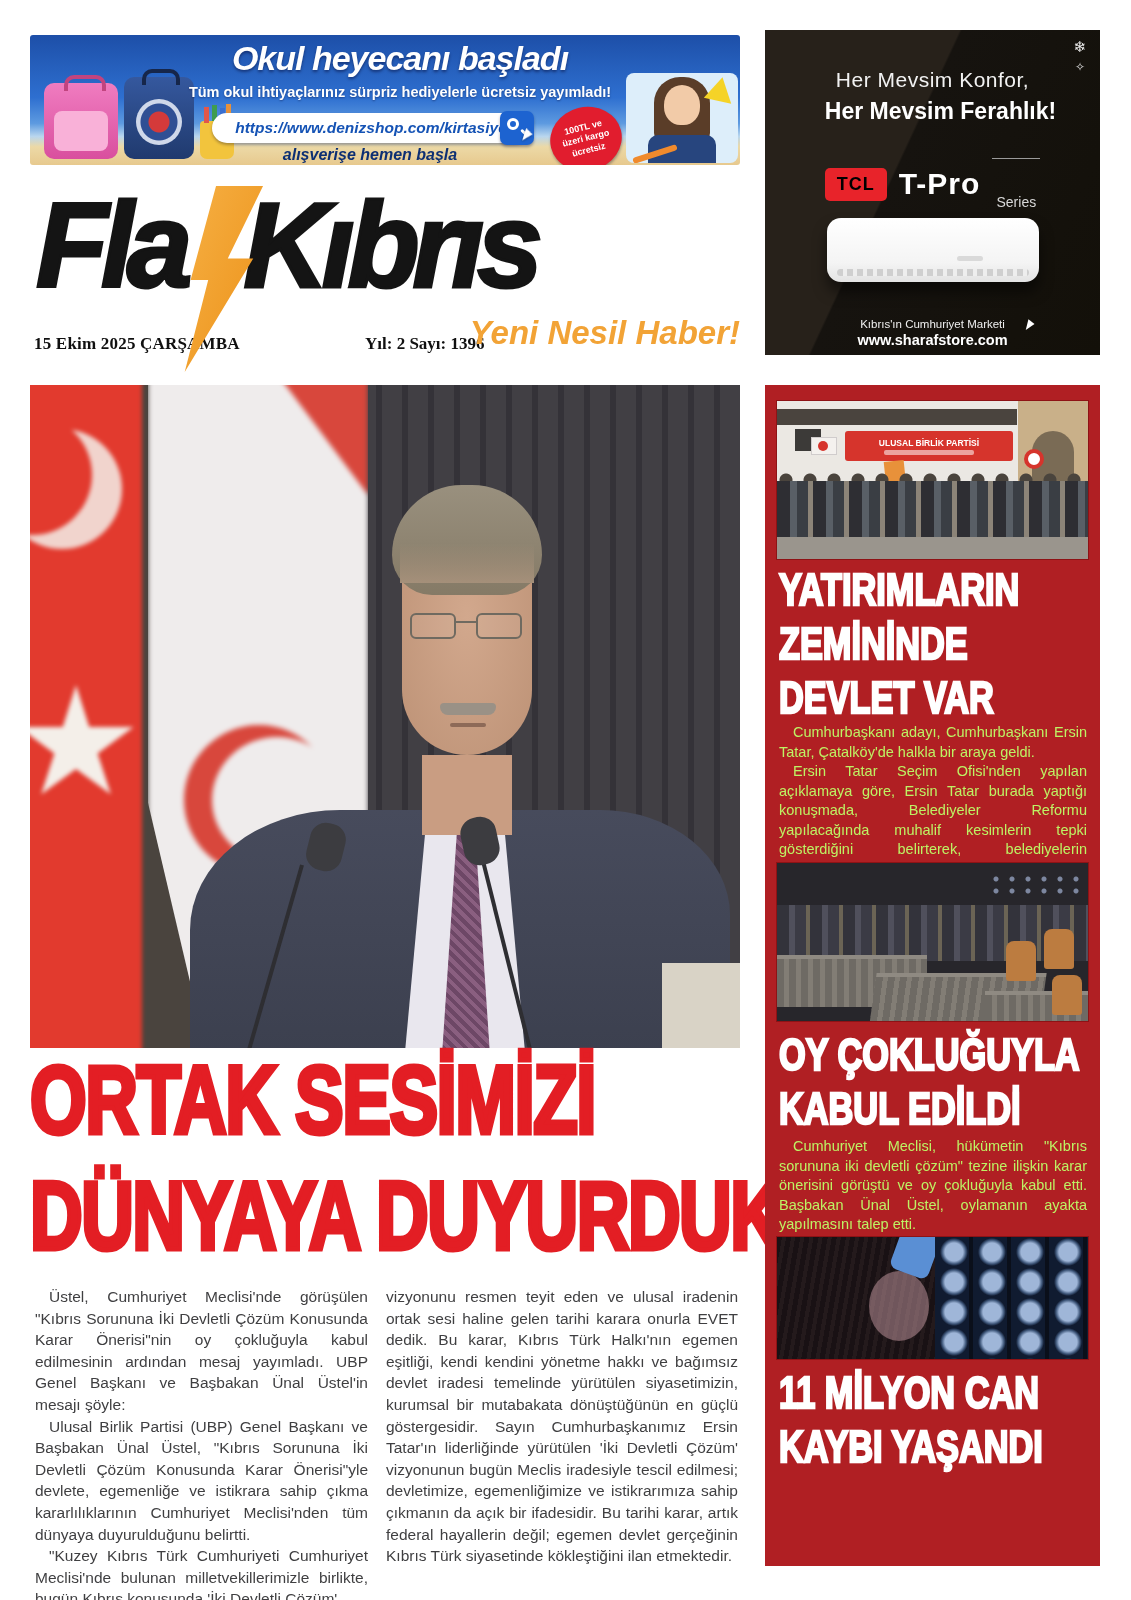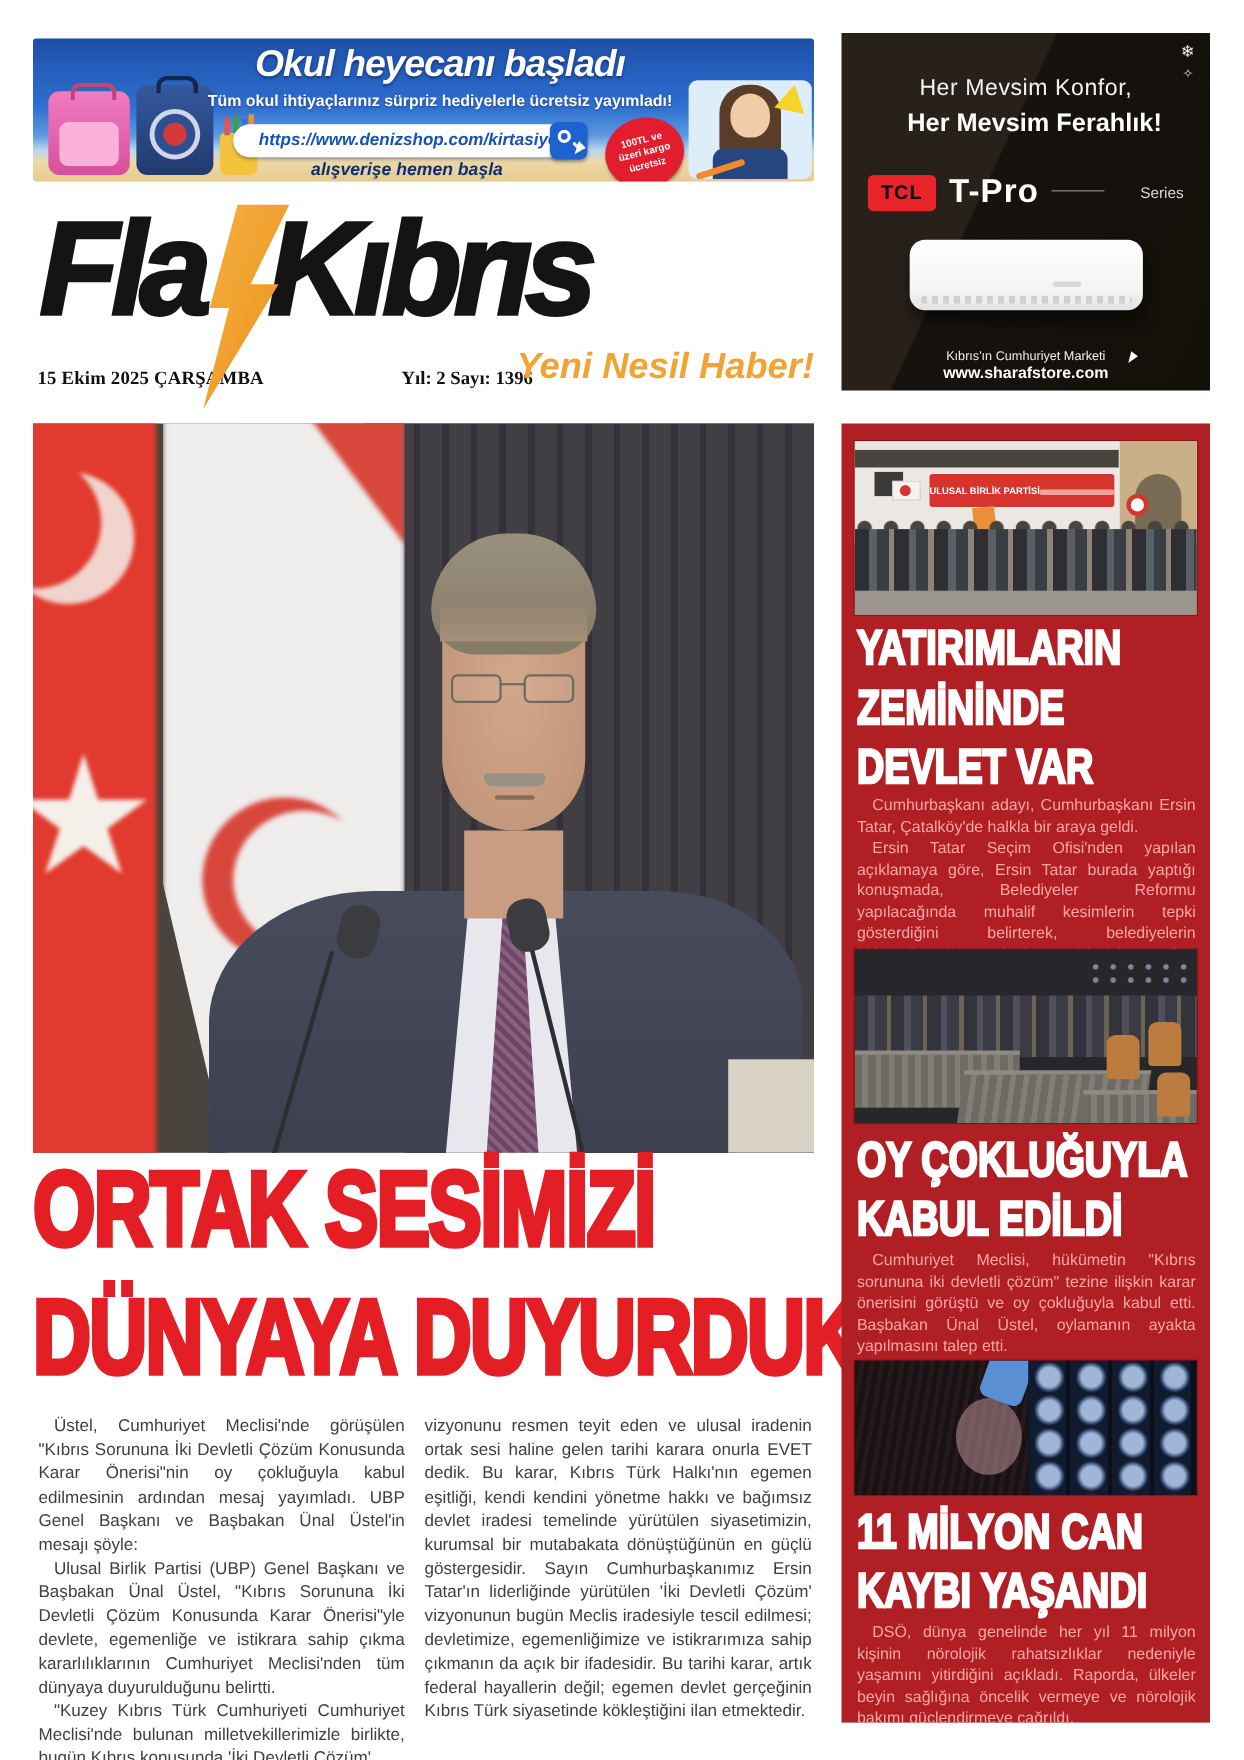--- a/index.html
+++ b/index.html
@@ -50,21 +50,21 @@
   .bn-girl .pencil { position:absolute; left:6px; bottom:6px; width:46px; height:6px; background:#f08a2c; border-radius:3px; transform:rotate(-18deg); }
 
   
   #tcl-ad { position:absolute; left:765px; top:30px; width:335px; height:325px;
     background:linear-gradient(115deg,#27211a 0%,#27211a 40%,#16130f 40.5%,#131009 100%); overflow:hidden; cursor:pointer; }
   .tcl-l1 { position:absolute; top:38px; width:100%; text-align:center; color:#f2f2f2; font-size:21px; letter-spacing:.5px; }
   .tcl-l2 { position:absolute; top:68px; width:100%; text-align:center; color:#ffffff; font-size:23px; font-weight:bold;padding-left:16px; }
   .tcl-row { position:absolute; top:128px; left:0; width:100%; display:flex; align-items:center; justify-content:center; gap:12px; }
   .tcl-logo { background:#e8232a; color:#000000; font-weight:bold; font-size:18px; padding:6px 12px; border-radius:5px; letter-spacing:1px; }
   .tcl-prod { color:#fff; font-size:30px; font-weight:900; letter-spacing:1px; }
-  .tcl-series { display:flex; flex-direction:row; align-items:center;gap:32px; }
+  .tcl-series { display:flex; flex-direction:column; align-items:center;gap:32px; }
   .tcl-series .ln { width:48px; height:1px; background:#9a9a9a; margin-bottom:3px; }
   .tcl-series .tx { color:#d8d8d8; font-size:14px; }
   .tcl-ac { position:absolute; left:62px; top:188px; width:212px; height:64px; background:linear-gradient(180deg,#ffffff 0%,#f4f4f4 70%,#e3e3e3 100%); border-radius:14px; box-shadow:0 10px 14px rgba(0,0,0,.5); }
   .tcl-ac:before { content:""; position:absolute; left:10px; bottom:6px; width:192px; height:7px; background:repeating-linear-gradient(90deg,#cfcfcf 0 6px,#eee 6px 10px); border-radius:4px; }
   .tcl-ac:after { content:""; position:absolute; right:56px; top:38px; width:26px; height:5px; background:#d9d9d9; border-radius:3px; }
   .tcl-foot1 { position:absolute; top:288px; width:100%; text-align:center; color:#efefef; font-size:11.5px; }
   .tcl-foot2 { position:absolute; top:302px; width:100%; text-align:center; color:#ffffff; font-size:14.5px; font-weight:bold; }
   .tcl-snow { position:absolute; right:14px; top:8px; color:#eaeaea; font-size:15px; }
   .tcl-spark { position:absolute; right:15px; top:30px; color:#cfcfcf; font-size:12px; }
   .tcl-cursor { position:absolute; right:66px; top:290px; width:0; height:0; border-left:7px solid #fff; border-top:3px solid transparent; border-bottom:8px solid transparent; transform:rotate(14deg); }
@@ -126,29 +126,29 @@
   #col1 { left:35px; width:333px; }
   #col2 { left:386px; width:352px; }
   .col p { text-indent:14px; }
   .col p.noindent { text-indent:0; }
 
   
   #sidebar { position:absolute; left:765px; top:385px; width:335px; height:1181px; background:#b01f23; overflow:hidden; }
   .sb-photo { position:absolute; left:12px; width:311px; overflow:hidden; background:#888; box-shadow:0 0 0 1px rgba(120,10,12,.6); }
   .sb-head { position:absolute; left:14px; color:#fff; font-size:44px; font-weight:bold; white-space:nowrap;
     transform:scaleX(.78); transform-origin:left; -webkit-text-stroke:2.5px #fff; line-height:1; }
-  .sb-text { position:absolute; left:14px; width:308px; color:#fca5a5; font-size:14.5px; line-height:19.5px; text-align:justify; }
+  .sb-text { position:absolute; left:14px; width:308px; color:#bef264; font-size:14.5px; line-height:19.5px; text-align:justify; }
   .sb-text p { text-indent:14px; }
 
   
   #sbp1 { top:16px; height:158px; background:linear-gradient(180deg,#ebe8e3 0 60%,#9a958d 60% 100%); }
   #sbp1 .beam { position:absolute; left:0; top:8px; width:240px; height:16px; background:#4a443e; }
   #sbp1 .win { position:absolute; left:18px; top:28px; width:26px; height:22px; background:#3c3a38; box-shadow:160px 2px 0 #45423e; }
   #sbp1 .banner { position:absolute; left:68px; top:30px; width:168px; height:30px; background:#d6342c; border-radius:3px;
-    display:flex; flex-direction:row; align-items:center; justify-content:center; }
+    display:flex; flex-direction:column; align-items:center; justify-content:center; }
   #sbp1 .banner .t { color:#fff; font-size:8.5px; font-weight:bold; white-space:nowrap; }
   #sbp1 .banner .t2 { margin-top:2px; width:90px; height:5px; background:rgba(255,255,255,.55); border-radius:2px; }
   #sbp1 .flag { position:absolute; top:36px; width:26px; height:18px; }
   #sbp1 .f-trnc { left:34px; background:#f4f1ee; box-shadow:inset 0 0 0 1px #d0cccc; }
   #sbp1 .f-trnc:after { content:""; position:absolute; left:7px; top:4px; width:10px; height:10px; border-radius:50%; background:#d6342c; }
   #sbp1 .f-tr { left:246px; top:30px; background:#d6342c; transform:rotate(8deg); }
   #sbp1 .f-or { left:108px; top:60px; width:20px; height:26px; background:#e8913a; transform:rotate(-6deg); }
   #sbp1 .arch { position:absolute; right:0; top:0; width:70px; height:95px; background:#c9b089; }
   #sbp1 .arch:after { content:""; position:absolute; left:14px; top:30px; width:42px; height:66px; background:#7a6b55; border-radius:21px 21px 0 0; }
   #sbp1 .sign { position:absolute; right:44px; top:48px; width:20px; height:20px; background:#fff; border:4px solid #d6342c; border-radius:50%; }
@@ -338,18 +338,15 @@
     </div>
 
     <div id="sbp3" class="sb-photo">
       <span class="woman"></span>
       <span class="net"></span>
       <span class="glove"></span>
       <span class="film"></span>
     </div>
     <div class="sb-head" style="top:986px;">11 MİLYON CAN</div>
     <div class="sb-head" style="top:1040px;">KAYBI YAŞANDI</div>
-    <div class="sb-text" style="top:1090px;">
-      <p>DSÖ, dünya genelinde her yıl 11 milyon kişinin nörolojik rahatsızlıklar nedeniyle yaşamını yitirdiğini açıkladı. Raporda, ülkeler beyin sağlığına öncelik vermeye ve nörolojik bakımı güçlendirmeye çağrıldı.</p>
-    </div>
   </div>
 
 </div>
 
 </body></html>

